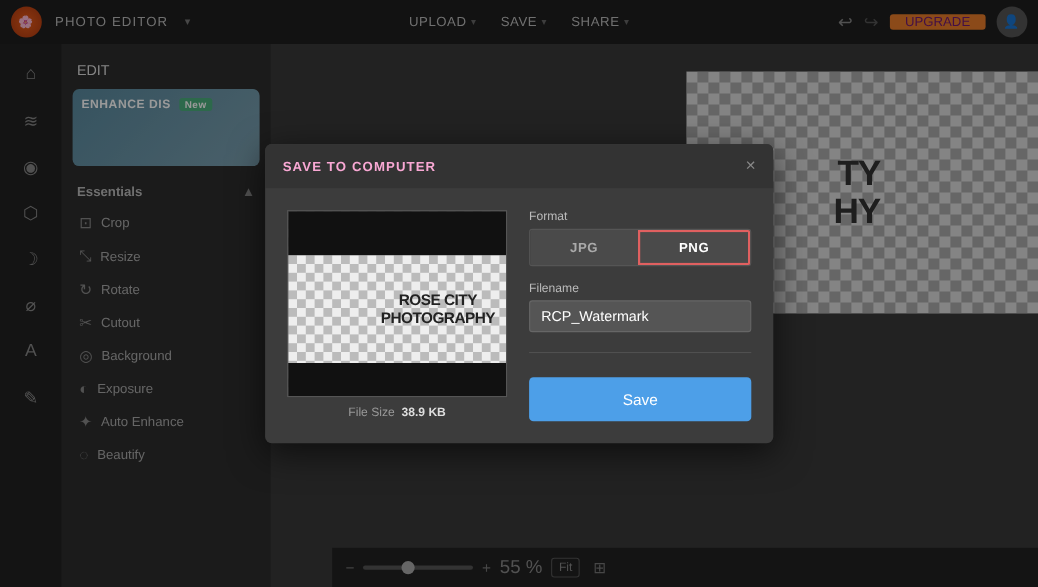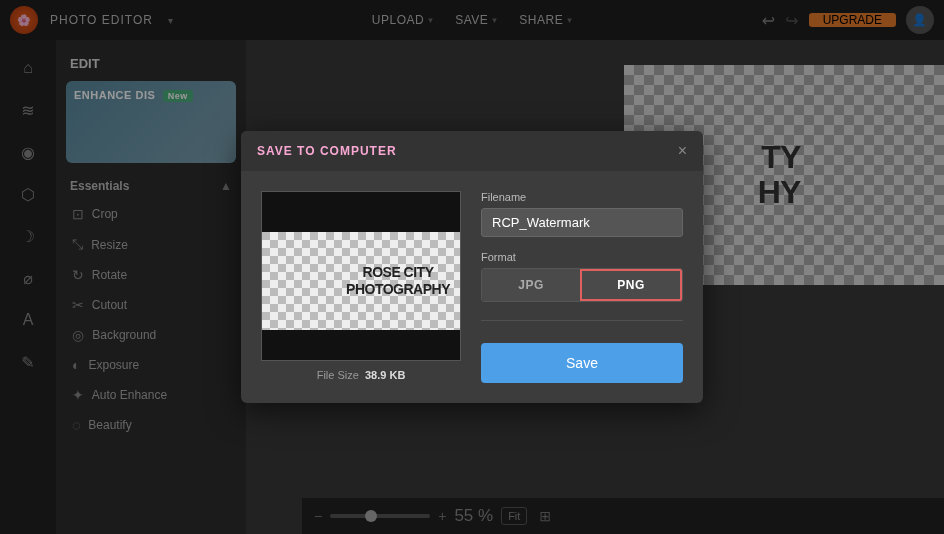--- a/index.html
+++ b/index.html
@@ -59,21 +59,21 @@
       letter-spacing: 0.5px;
     }
     .topbar-right {
       margin-left: auto;
       display: flex;
       align-items: center;
       gap: 10px;
     }
     .btn-upgrade {
       background: #e87c2a;
-      color: #000000;
+      color: #701a75;
       border: none;
       border-radius: 3px;
       padding: 0 14px;
       font-size: 12px;
       cursor: pointer;
     }
     .topbar-avatar {
       width: 28px; height: 28px;
       border-radius: 50%;
       background: #555;
@@ -119,28 +119,28 @@
     }
     .panel-header {
       display: flex;
       align-items: center;
       justify-content: space-between;
       padding: 6px 14px 10px;
     }
     .panel-title {
       font-size: 13px;
       color: #ddd;
-      font-weight: bold;
+      font-weight: normal;
     }
     .enhance-box {
       margin: 0 10px 12px;
       border-radius: 6px;
       overflow: hidden;
       position: relative;
-      height: 82px;
+      height: 70px;
       background: linear-gradient(135deg, #5a8a9f, #7ca0b0);
       cursor: pointer;
     }
     .enhance-label {
       position: absolute;
       top: 8px; left: 8px;
       font-size: 11px;
       color: #fff;
       font-weight: bold;
       letter-spacing: 0.5px;
@@ -523,31 +523,31 @@
           </div>
           <div class="modal-preview-bottom"></div>
         </div>
         <div class="modal-file-size">
           <span>File Size</span>&nbsp;&nbsp;<span style="color:#ddd;font-weight:bold;">38.9 KB</span>
         </div>
       </div>
 
       <div class="modal-right">
         <div>
-          <div class="field-label">Filename</div>
-          <input class="filename-input" type="text" value="RCP_Watermark" style="">
-        </div>
-
-        <div>
           <div class="field-label">Format</div>
           <div class="format-group">
             <button class="format-btn">JPG</button>
             <button class="format-btn active">PNG</button>
           </div>
         </div>
 
+        <div>
+          <div class="field-label">Filename</div>
+          <input class="filename-input" type="text" value="RCP_Watermark" style="">
+        </div>
+
         <div class="modal-divider"></div>
 
         <button class="save-btn">Save</button>
       </div>
     </div>
   </div>
 </div>
 
 </body></html>

